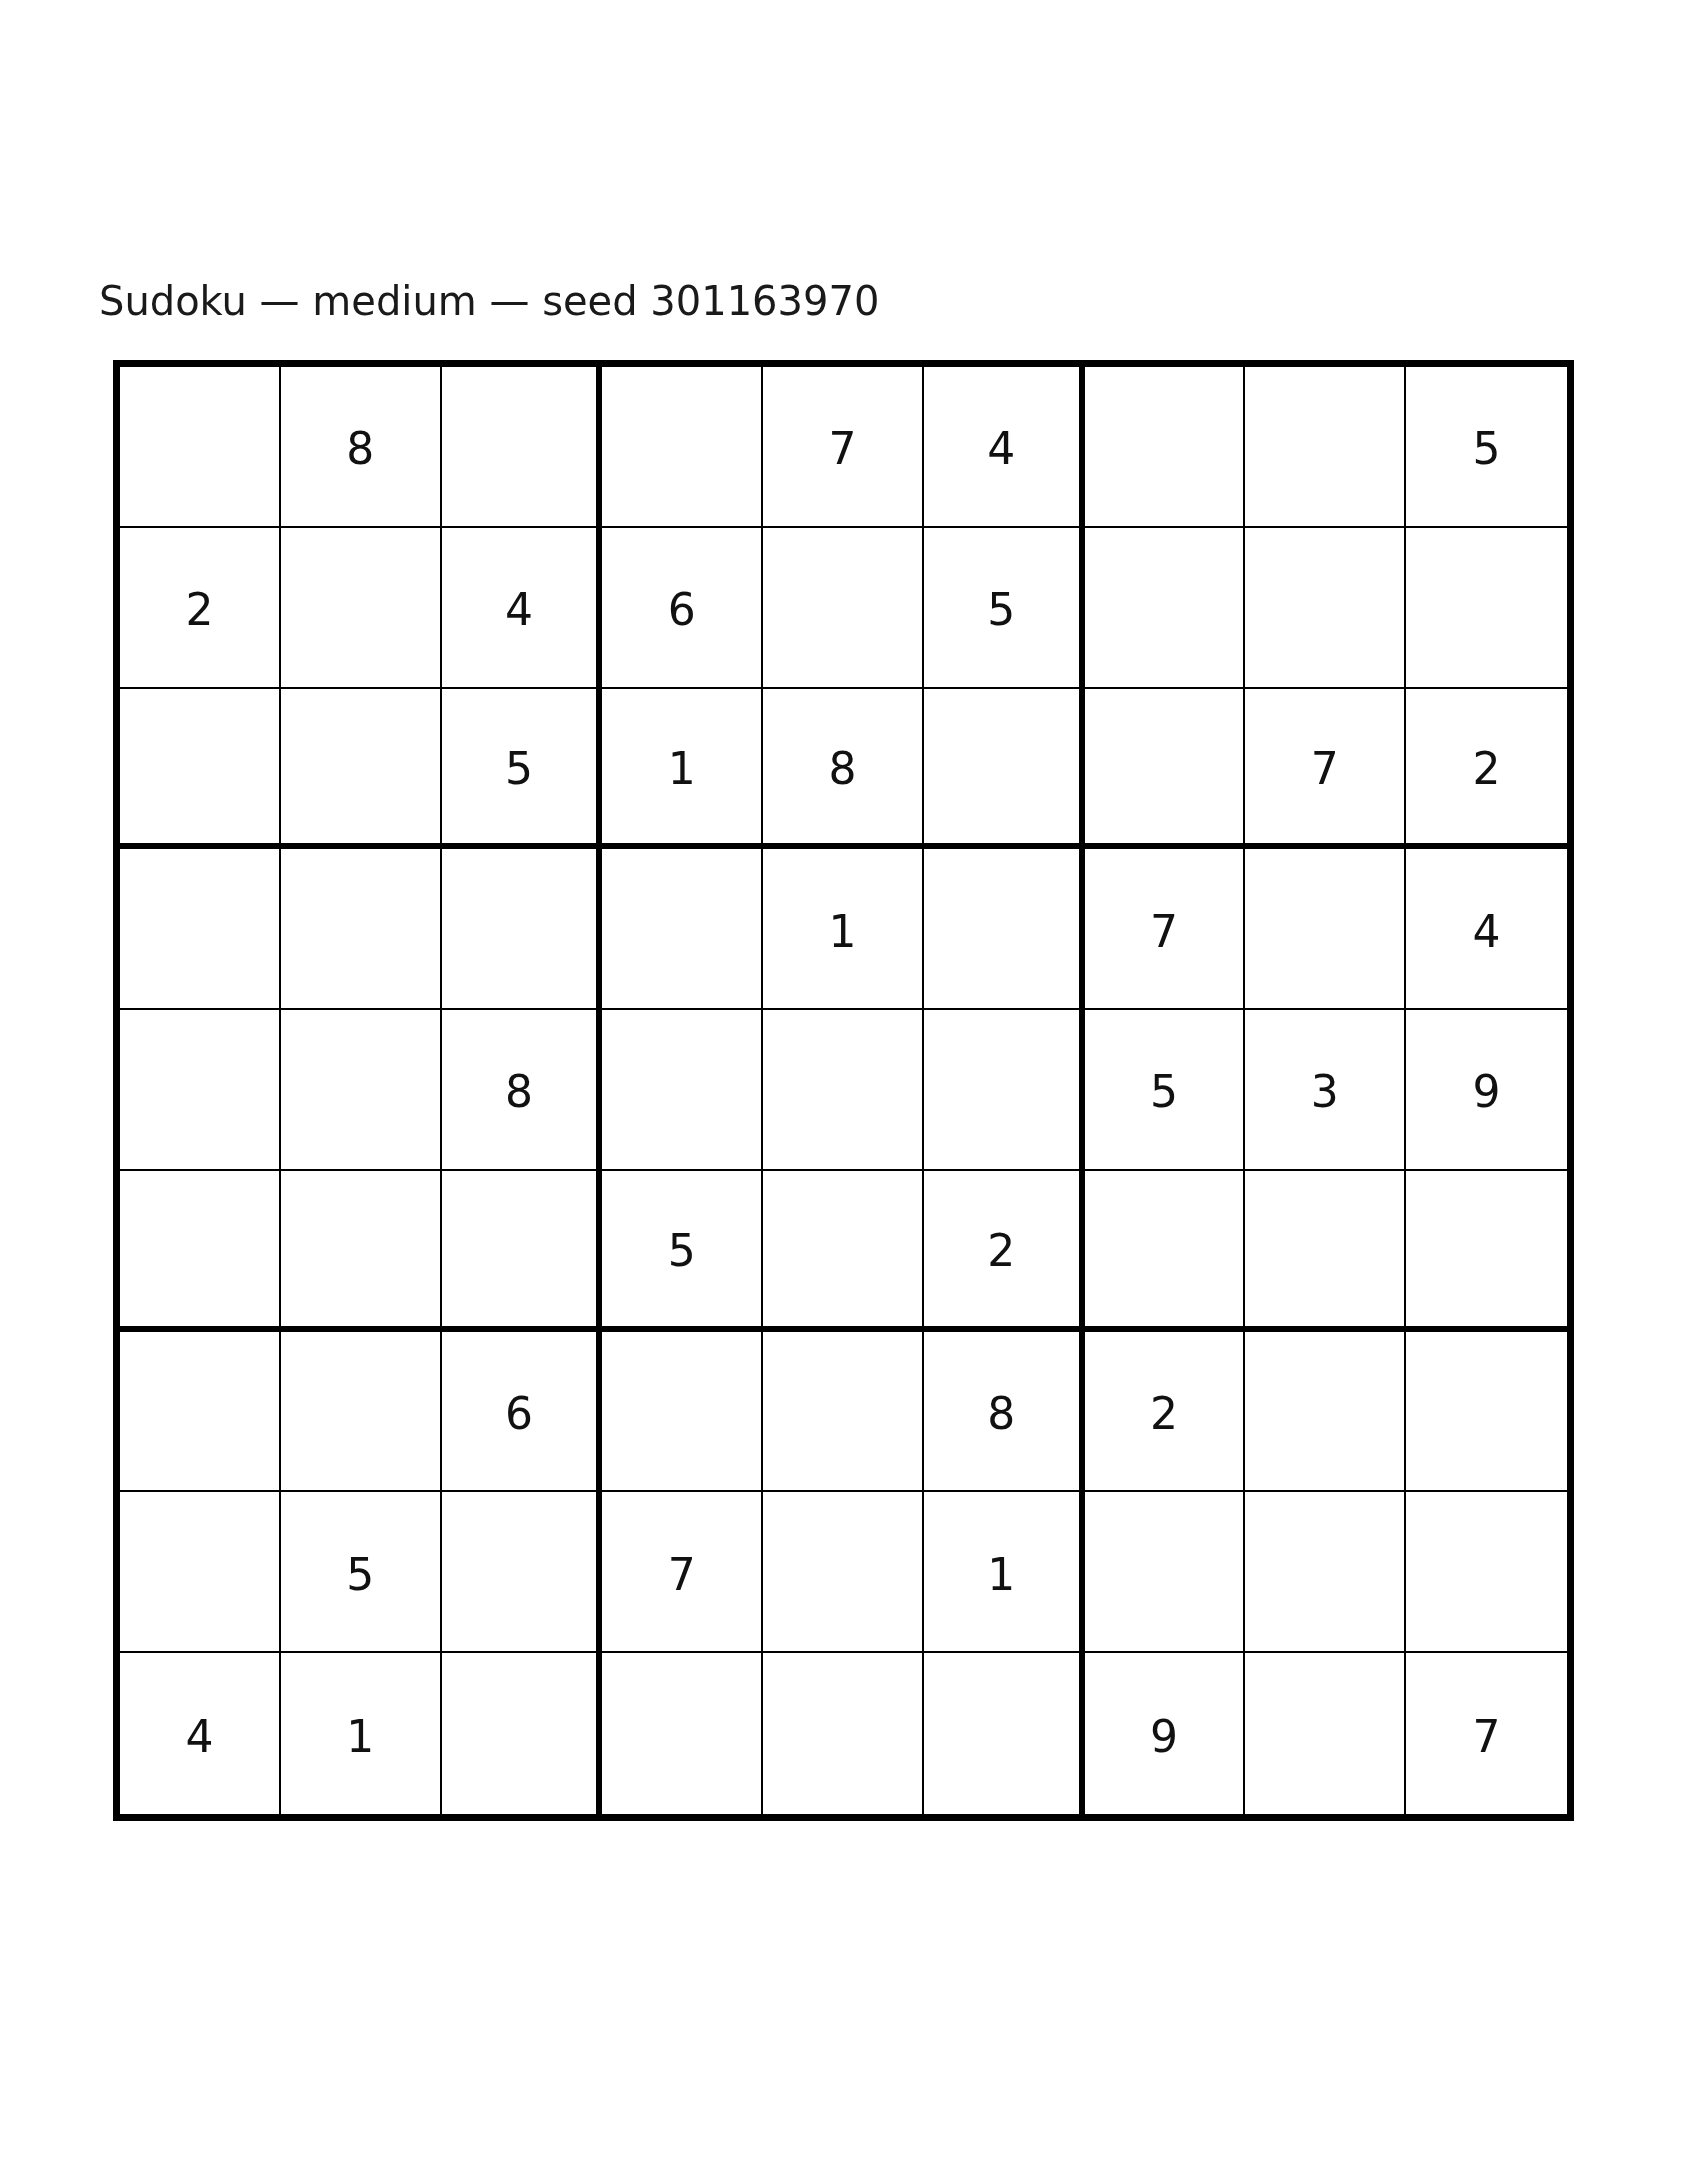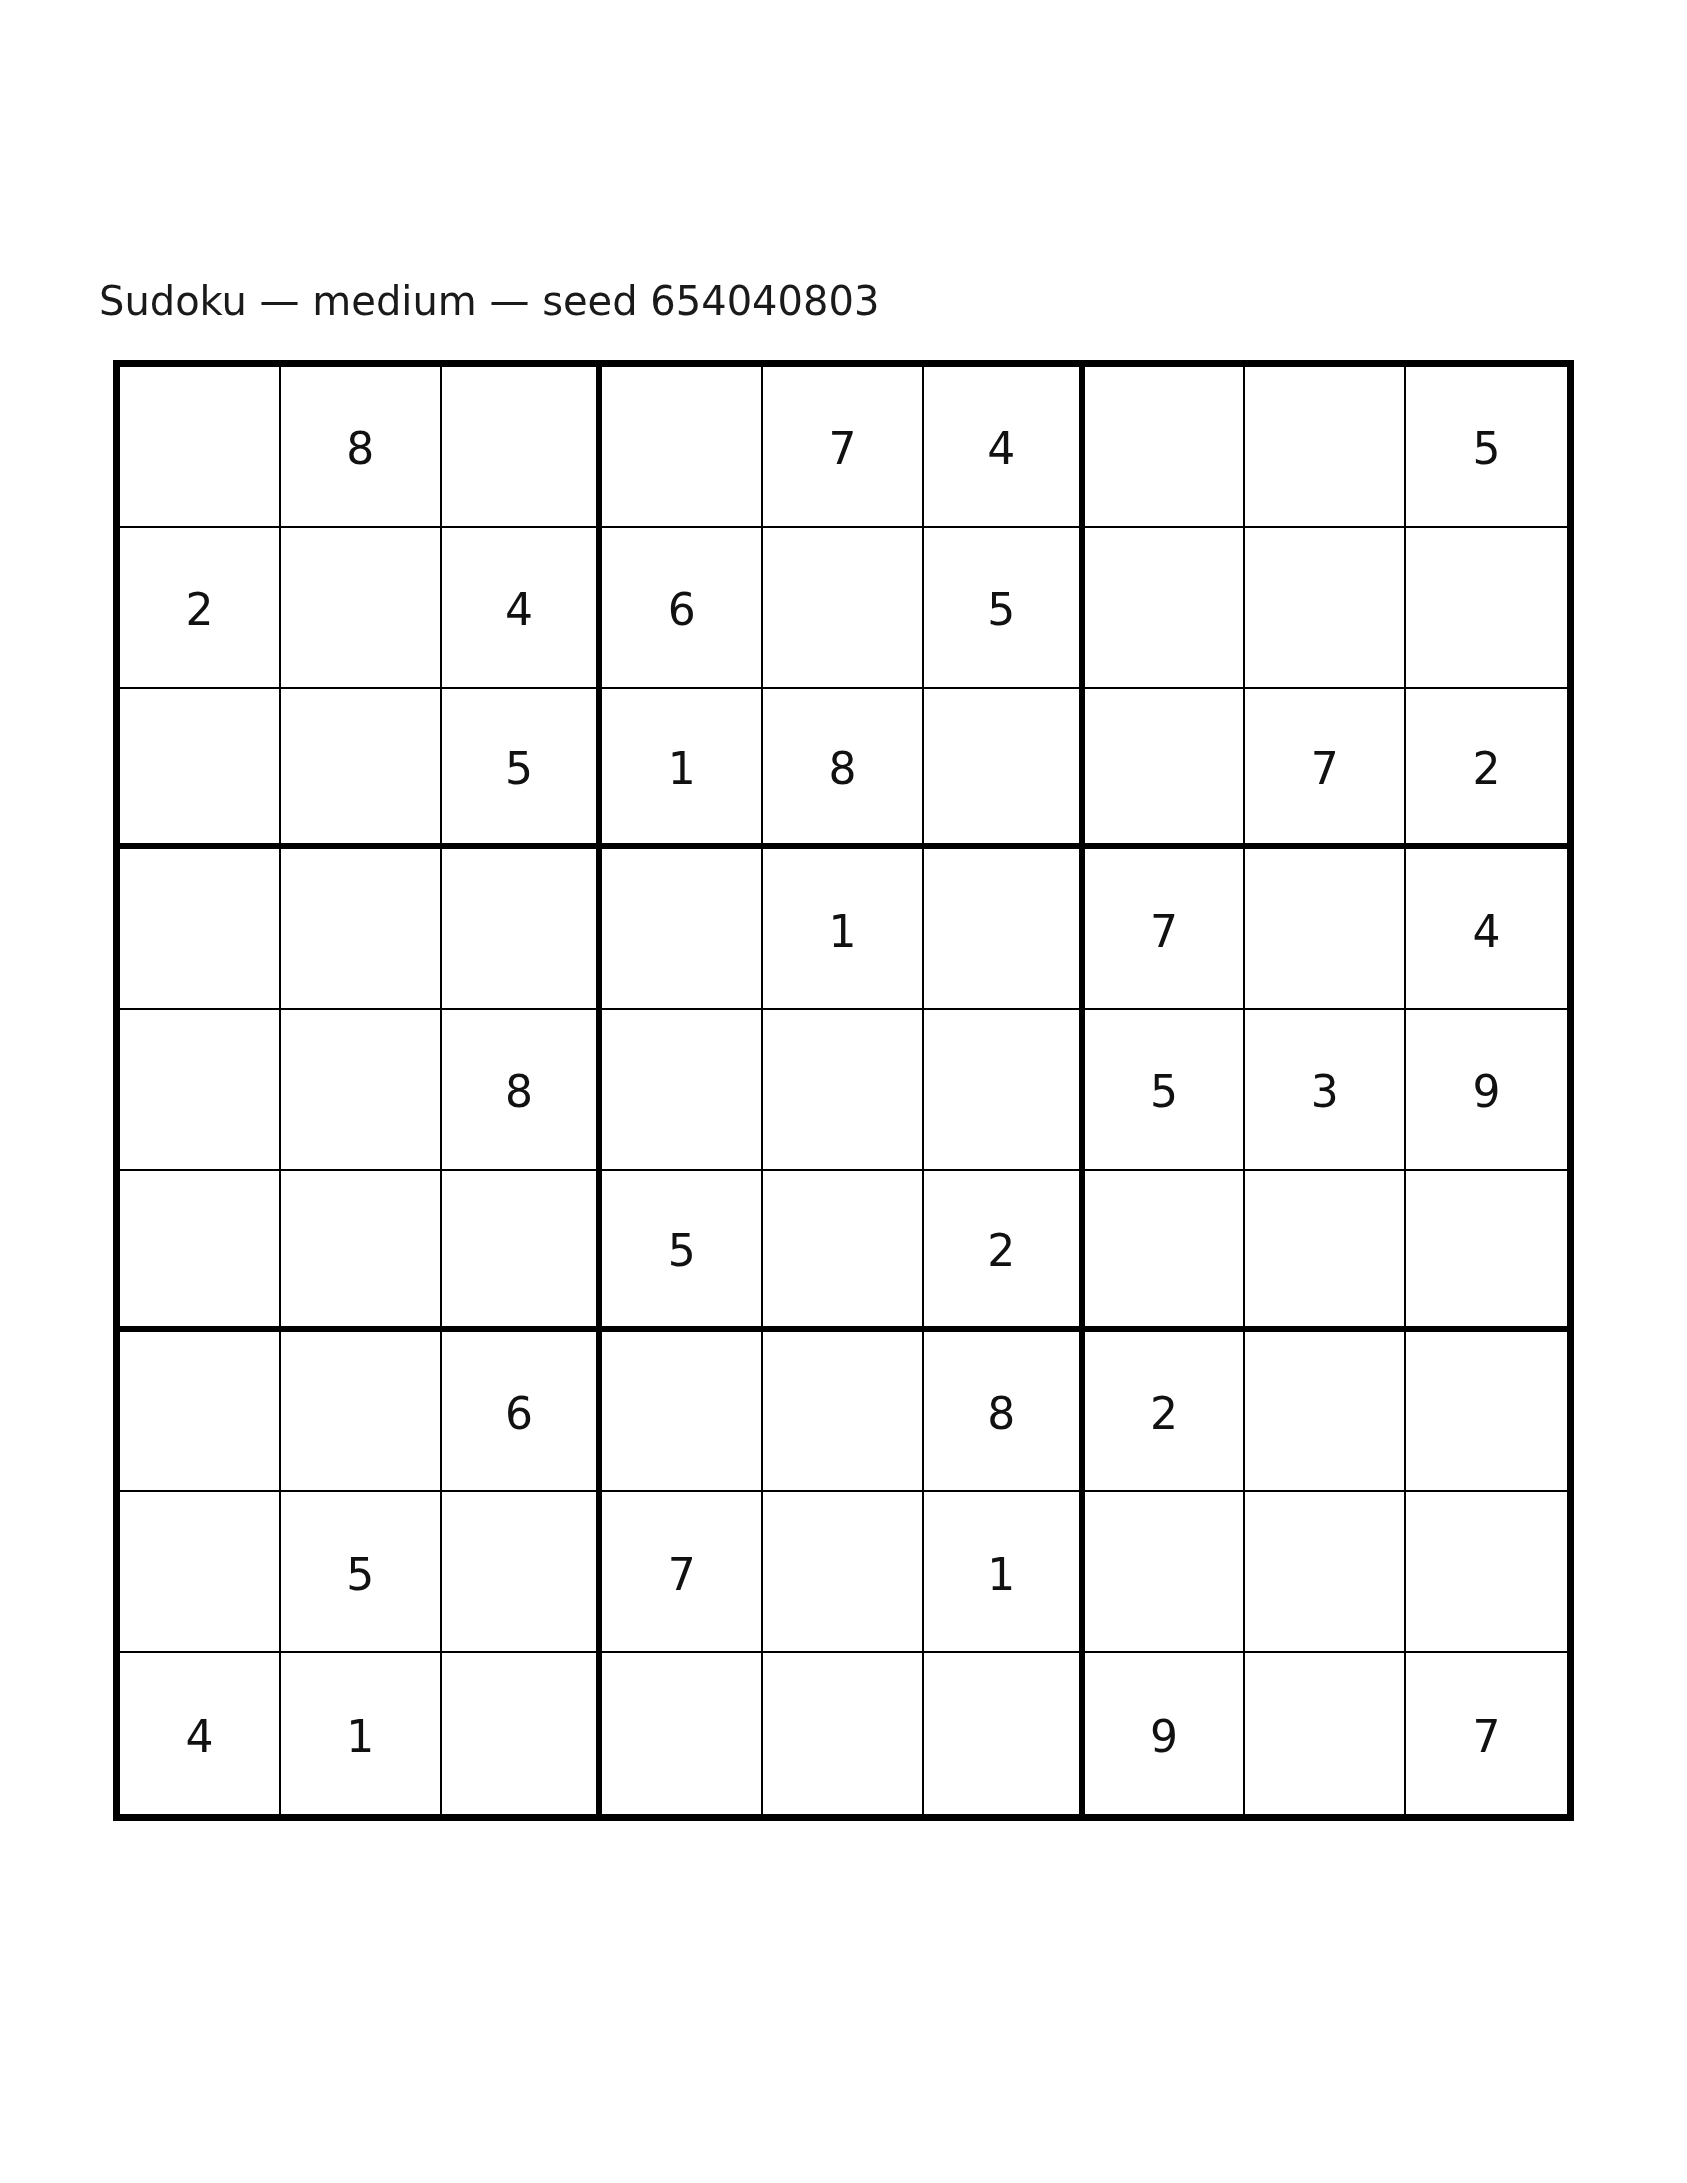--- a/index.html
+++ b/index.html
@@ -52,21 +52,21 @@
   .cell .digit {
     font-size: 44px;
     color: #111111;
     line-height: 1;
     transform: translateY(3.4px);
   }
 </style>
 </head>
 <body>
 
-<div class="page-title">Sudoku — medium — seed 654040803</div>
+<div class="page-title">Sudoku — medium — seed 301163970</div>
 
 <div class="sudoku-grid">
     <div class="cell"></div>
     <div class="cell">
       <span class="digit">8</span>
     </div>
     <div class="cell thick-r"></div>
     <div class="cell"></div>
     <div class="cell">
       <span class="digit">7</span>

